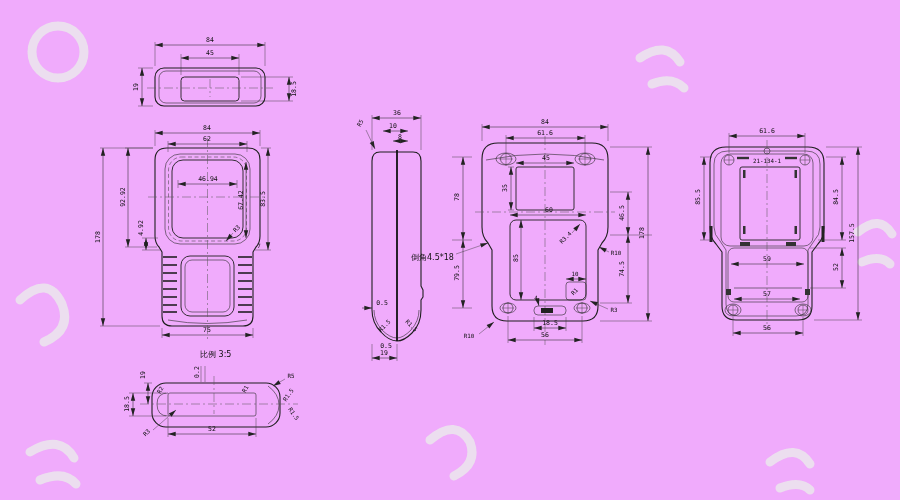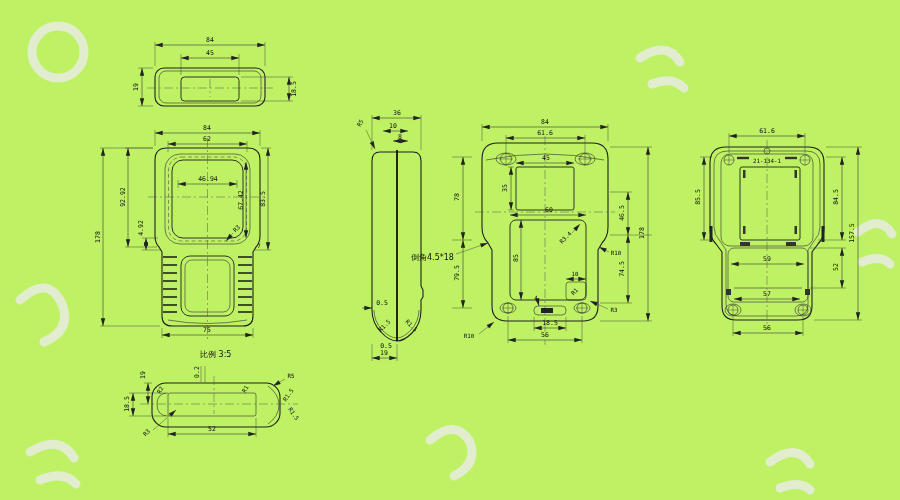--- a/index.html
+++ b/index.html
@@ -1,16 +1,16 @@
 <!DOCTYPE html>
 <html><head>
 <meta charset="utf-8">
 <style>
   html,body{margin:0;padding:0;background:#ffffff;}
-  .stage{position:relative;width:900px;height:500px;background:#bef264;overflow:hidden;
+  .stage{position:relative;width:900px;height:500px;background:#f0abfc;overflow:hidden;
          font-family:"DejaVu Sans Mono","Liberation Mono",monospace;}
   svg{display:block}
   .ol{fill:none;stroke:#1f1f1f;stroke-width:1.1;stroke-linejoin:round;}
   .ml{fill:none;stroke:#1f1f1f;stroke-width:0.9;stroke-linejoin:round;}
   .tl{fill:none;stroke:#2b2b2b;stroke-width:0.6;}
   .dl{fill:none;stroke:#2b2b2b;stroke-width:0.55;}
   .xl{fill:none;stroke:#3a3a3a;stroke-width:0.45;}
   .cl{fill:none;stroke:#555;stroke-width:0.5;stroke-dasharray:9 3 2 3;}
   .hl{fill:none;stroke:#444;stroke-width:0.55;stroke-dasharray:4 2.5;}
   .rib{stroke:#161616;stroke-width:1.5;}

